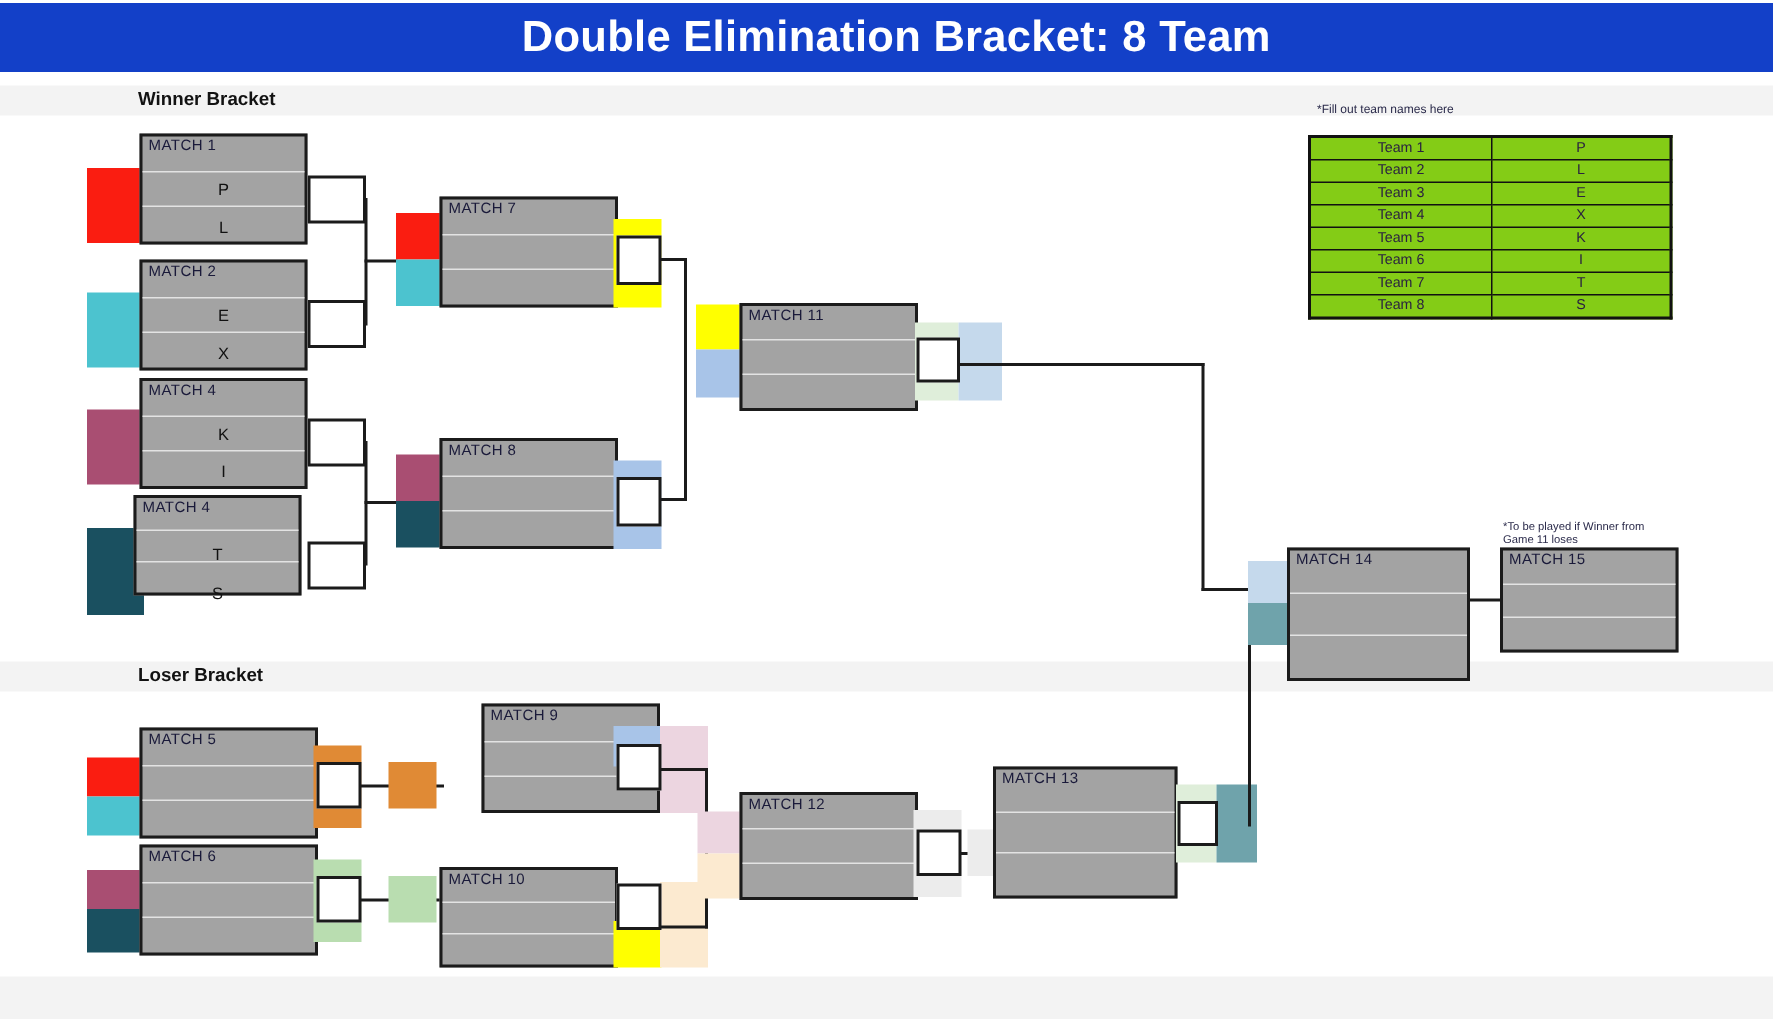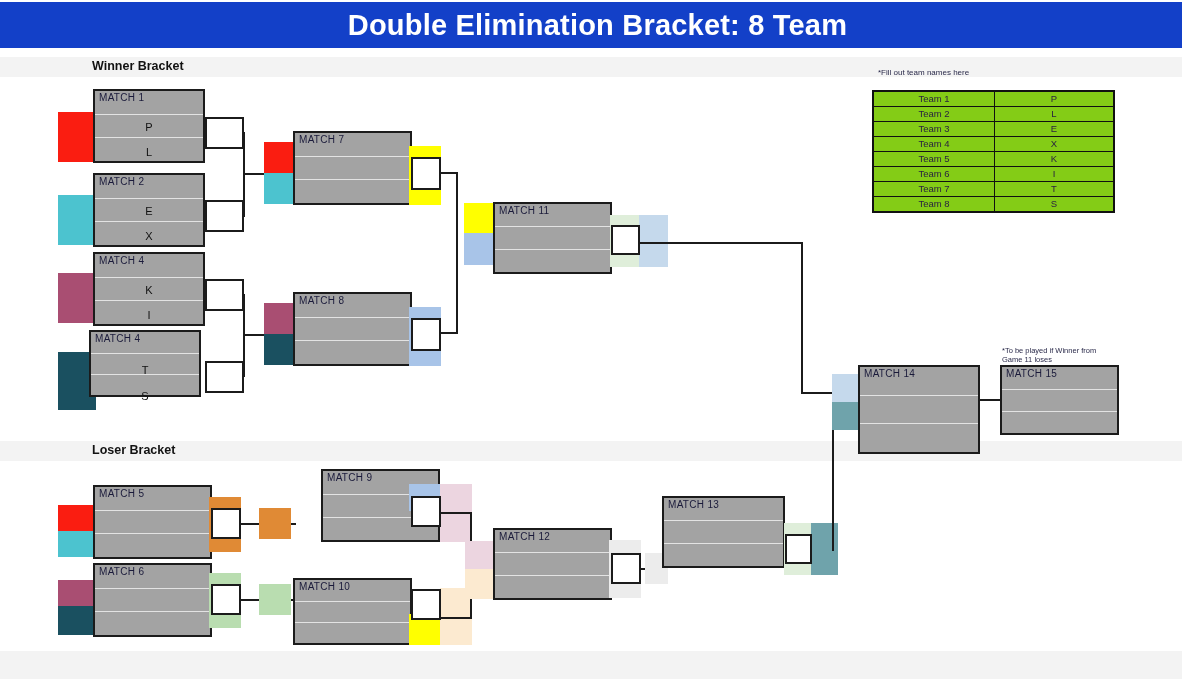--- a/index.html
+++ b/index.html
@@ -221,21 +221,21 @@
     <div class="r1"></div>
     <div class="r2"></div>
     <div class="slot" style="top:23px;height:23px;"></div>
     <div class="slot" style="top:47px;height:23px;"></div>
   </div>
   <div class="bar" style="left:609px;top:540px;width:32px;height:58px;background:#ececec;"></div>
   <div class="cbox" style="left:611px;top:553px;width:30px;height:31px;"></div>
   <div class="ln" style="left:640px;top:568px;width:28px;height:2px;"></div>
   <div class="bar" style="left:645px;top:553px;width:23px;height:31px;background:#ececec;"></div>
 
-  <div class="match" style="left:662px;top:496px;width:123px;height:72px;">
+  <div class="match" style="left:662px;top:511px;width:123px;height:88px;">
     <div class="hdr">MATCH 13</div>
     <div class="r1"></div>
     <div class="r2"></div>
     <div class="slot" style="top:23px;height:23px;"></div>
     <div class="slot" style="top:47px;height:23px;"></div>
   </div>
   <div class="bar" style="left:784px;top:523px;width:27px;height:52px;background:#dfeeda;"></div>
   <div class="bar" style="left:811px;top:523px;width:27px;height:52px;background:#6fa3ab;"></div>
   <div class="cbox" style="left:785px;top:534px;width:27px;height:30px;"></div>
 

